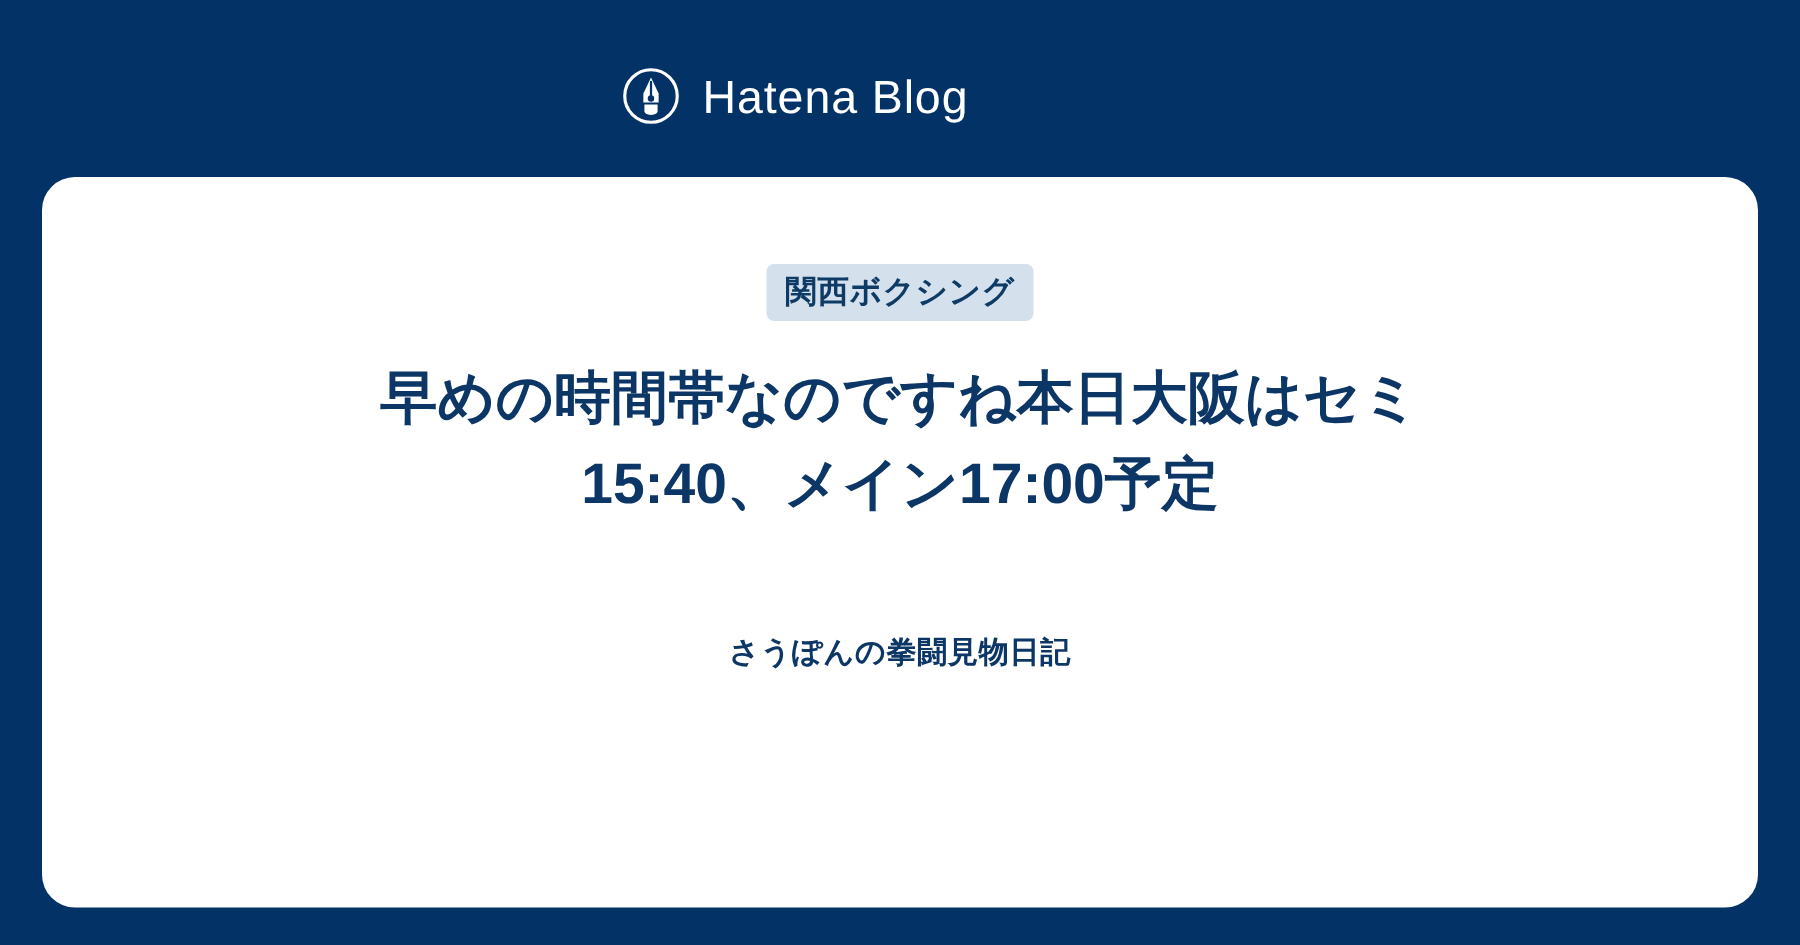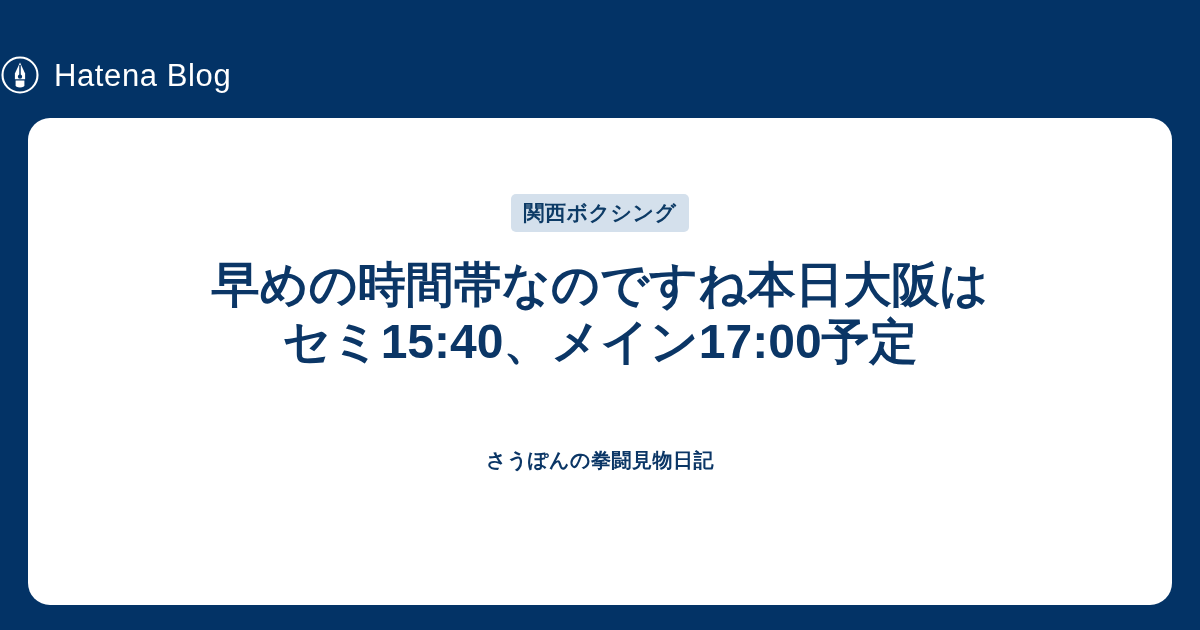--- a/index.html
+++ b/index.html
@@ -18,26 +18,27 @@
     position: relative;
     width: 1200px;
     height: 630px;
     background: #033366;
     box-sizing: border-box;
   }
 
   
   .brand-bar {
     position: absolute;
-    top: 16px;
+    top: 5px;
     left: 0;
     width: 1060px;
     height: 118px;
     display: flex;
     align-items: center;
+    justify-content: center;
     gap: 14px;
   }
 
   .brand-icon {
     width: 40px;
     height: 40px;
     flex: 0 0 40px;
     display: block;
   }
 
@@ -68,39 +69,39 @@
 
   .card-inner {
     width: 100%;
     display: flex;
     flex-direction: column;
     align-items: center;
   }
 
   
   .category-badge {
-    margin-top: 76px;
+    margin-top: 58px;
     background: #d4e0ec;
     color: #0d3b66;
     font-size: 21px;
     font-weight: 700;
     line-height: 1;
     padding: 8px 13px 9px 13px;
     border-radius: 5px;
     letter-spacing: 0.5px;
     white-space: nowrap;
   }
 
   
   .entry-title {
     margin-top: 24px;
     width: 800px;
     text-align: center;
     color: #0b3666;
-    font-size: 48px;
+    font-size: 38px;
     font-weight: 700;
     line-height: 57px;
     letter-spacing: 0px;
     word-break: normal;
     overflow-wrap: break-word;
   }
 
   
   .blog-name {
     margin-top: 46px;

